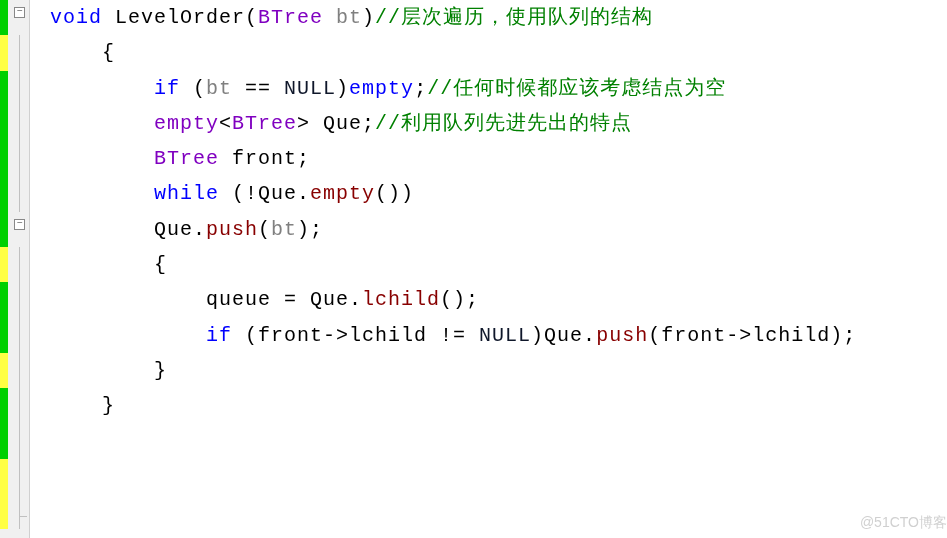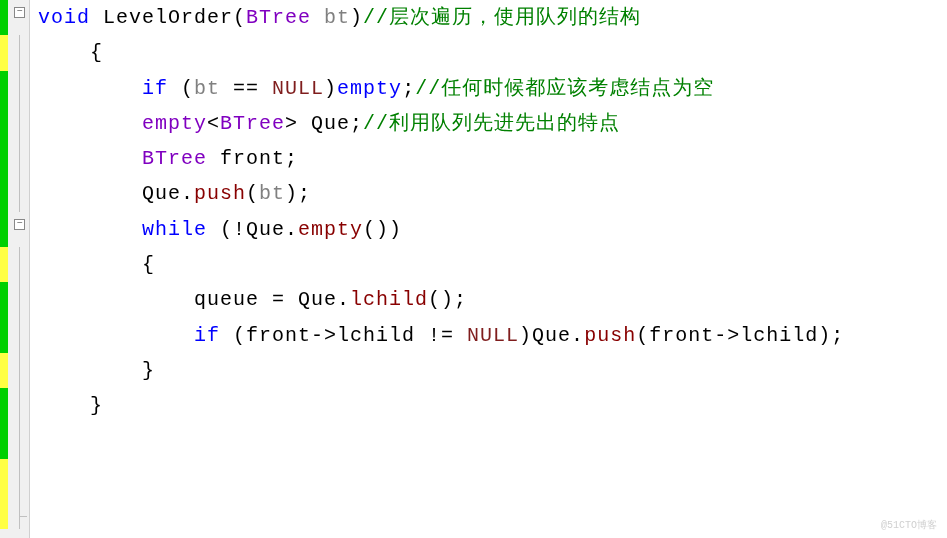--- a/index.html
+++ b/index.html
@@ -64,43 +64,43 @@
   .fold-end {
     position: absolute;
     left: 19px;
     bottom: 12px;
     width: 8px;
     height: 1px;
     background: #c0c0c0;
   }
   .code-area {
     flex: 1;
-    padding-left: 8px;
+    padding-left: 20px;
     position: relative;
   }
   .line {
     height: 35.3px;
     white-space: pre;
     line-height: 35.3px;
     letter-spacing: 1px;
   }
   .kw { color: #0000ff; }
   .type { color: #8000c0; }
   .param { color: #808080; }
   .comment { color: #008000; }
-  .null { color: #7f1d1d; }
+  .null { color: #0f172a; }
   .method { color: #880000; }
   .txt { color: #000000; }
   .watermark {
     position: absolute;
     bottom: 6px;
-    right: 10px;
+    right: 0;
     color: #d0d0d0;
-    font-size: 10px;
-    font-family: Liberation Mono, monospace;
+    font-size: 14px;
+    font-family: Liberation Sans, sans-serif;
   }
 </style>
 </head>
 <body>
 
 <div class="editor">
   <div class="gutter" id="gutter">
       <div class="gutter-row">
         <div class="marker block-green"></div>
         <div class="fold-box">−</div>
@@ -162,22 +162,22 @@
         <div class="fold-line"></div>
         <div class="fold-end"></div>
       </div>
     </div>
   <div class="code-area" id="code">
       <div class="line"><span></span><span class="kw">void</span><span class="txt"> LevelOrder(</span><span class="type">BTree</span><span class="txt"> </span><span class="param">bt</span><span class="txt">)</span><span class="comment">//层次遍历，使用队列的结构</span></div>
       <div class="line"><span>    </span><span class="txt">{</span></div>
       <div class="line"><span>        </span><span class="kw">if</span><span class="txt"> (</span><span class="param">bt</span><span class="txt"> == </span><span class="null">NULL</span><span class="txt">)</span><span class="kw">empty</span><span class="txt">;</span><span class="comment">//任何时候都应该考虑结点为空</span></div>
       <div class="line"><span>        </span><span class="type">empty</span><span class="txt">&lt;</span><span class="type">BTree</span><span class="txt">&gt; Que;</span><span class="comment">//利用队列先进先出的特点</span></div>
       <div class="line"><span>        </span><span class="type">BTree</span><span class="txt"> front;</span></div>
+      <div class="line"><span>        </span><span class="kw">while</span><span class="txt"> (!Que.</span><span class="method">empty</span><span class="txt">())</span></div>
       <div class="line"><span>        </span><span class="txt">Que.</span><span class="method">push</span><span class="txt">(</span><span class="param">bt</span><span class="txt">);</span></div>
-      <div class="line"><span>        </span><span class="kw">while</span><span class="txt"> (!Que.</span><span class="method">empty</span><span class="txt">())</span></div>
       <div class="line"><span>        </span><span class="txt">{</span></div>
       <div class="line"><span>            </span><span class="txt">queue = Que.</span><span class="method">lchild</span><span class="txt">();</span></div>
       <div class="line"><span>            </span><span class="kw">if</span><span class="txt"> (front-&gt;lchild != </span><span class="null">NULL</span><span class="txt">)Que.</span><span class="method">push</span><span class="txt">(front-&gt;lchild);</span></div>
       <div class="line"><span>        </span><span class="txt">}</span></div>
       <div class="line"><span>    </span><span class="txt">}</span></div>
     </div>
 </div>
 <div class="watermark">@51CTO博客</div>
 
 </body></html>

